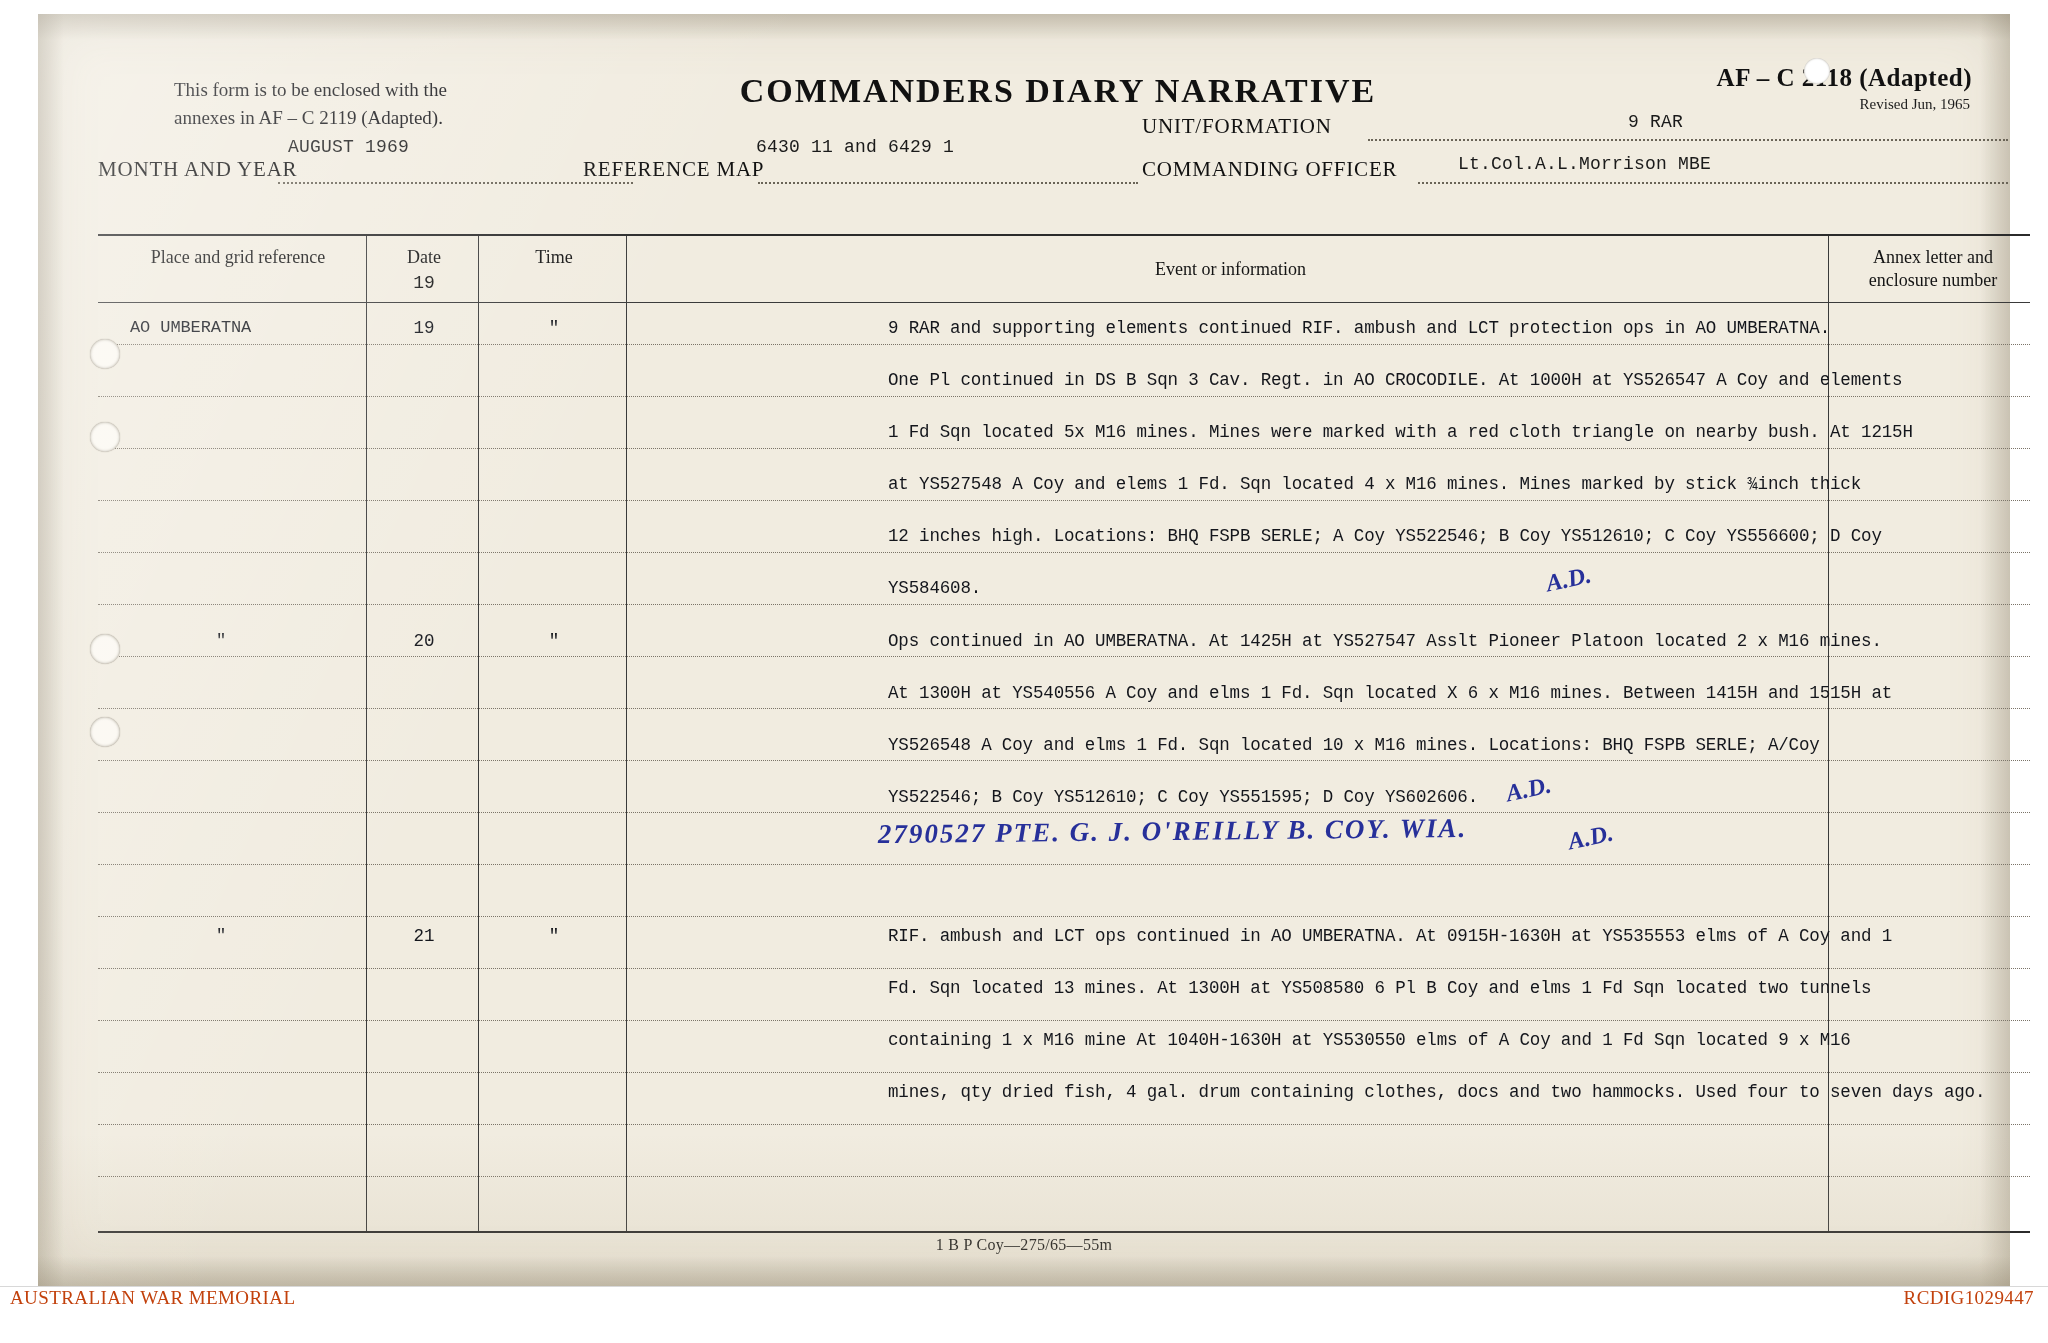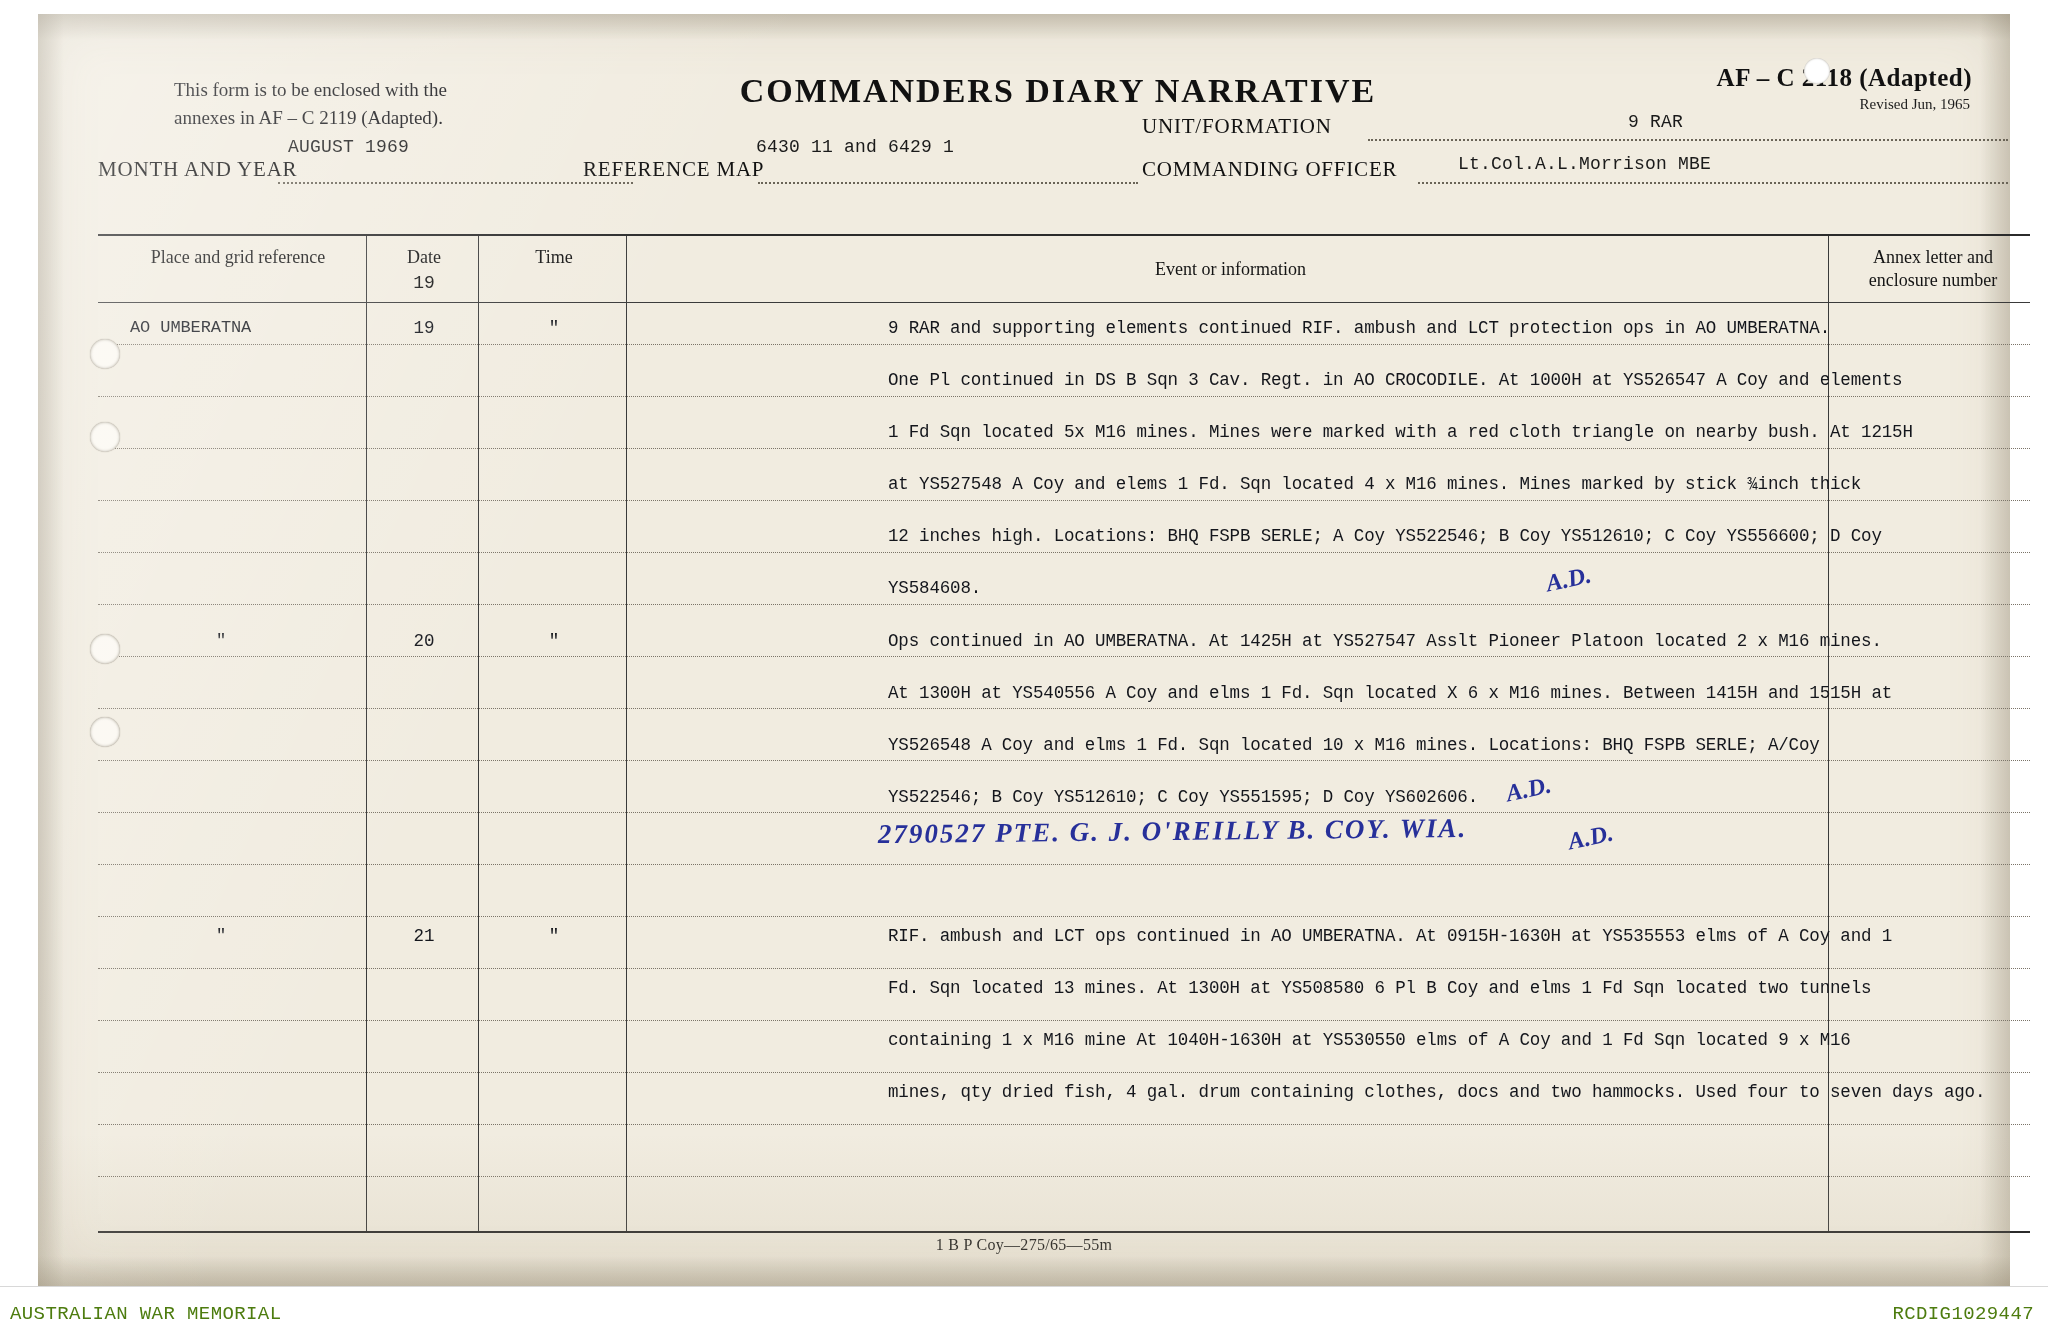--- a/index.html
+++ b/index.html
@@ -54,24 +54,24 @@
     position: absolute;
     left: 0;
     bottom: 0;
     width: 2048px;
     height: 56px;
     background: #ffffff;
     border-top: 1px solid #d8d8d8;
   }
   #footer-band .fl, #footer-band .fr {
     position: absolute;
-    top: 16px;
-    font-family: Liberation Mono, monospace;
+    top: 0;
+    font-family: Liberation Serif, serif;
     font-size: 19px;
-    color: #4d7c0f;
+    color: #c2410c;
     letter-spacing: 0.4px;
   }
   #footer-band .fl { left: 10px; }
   #footer-band .fr { right: 14px; }
 
   
   .hdr-note {
     position: absolute;
     left: 136px;
     top: 62px;

